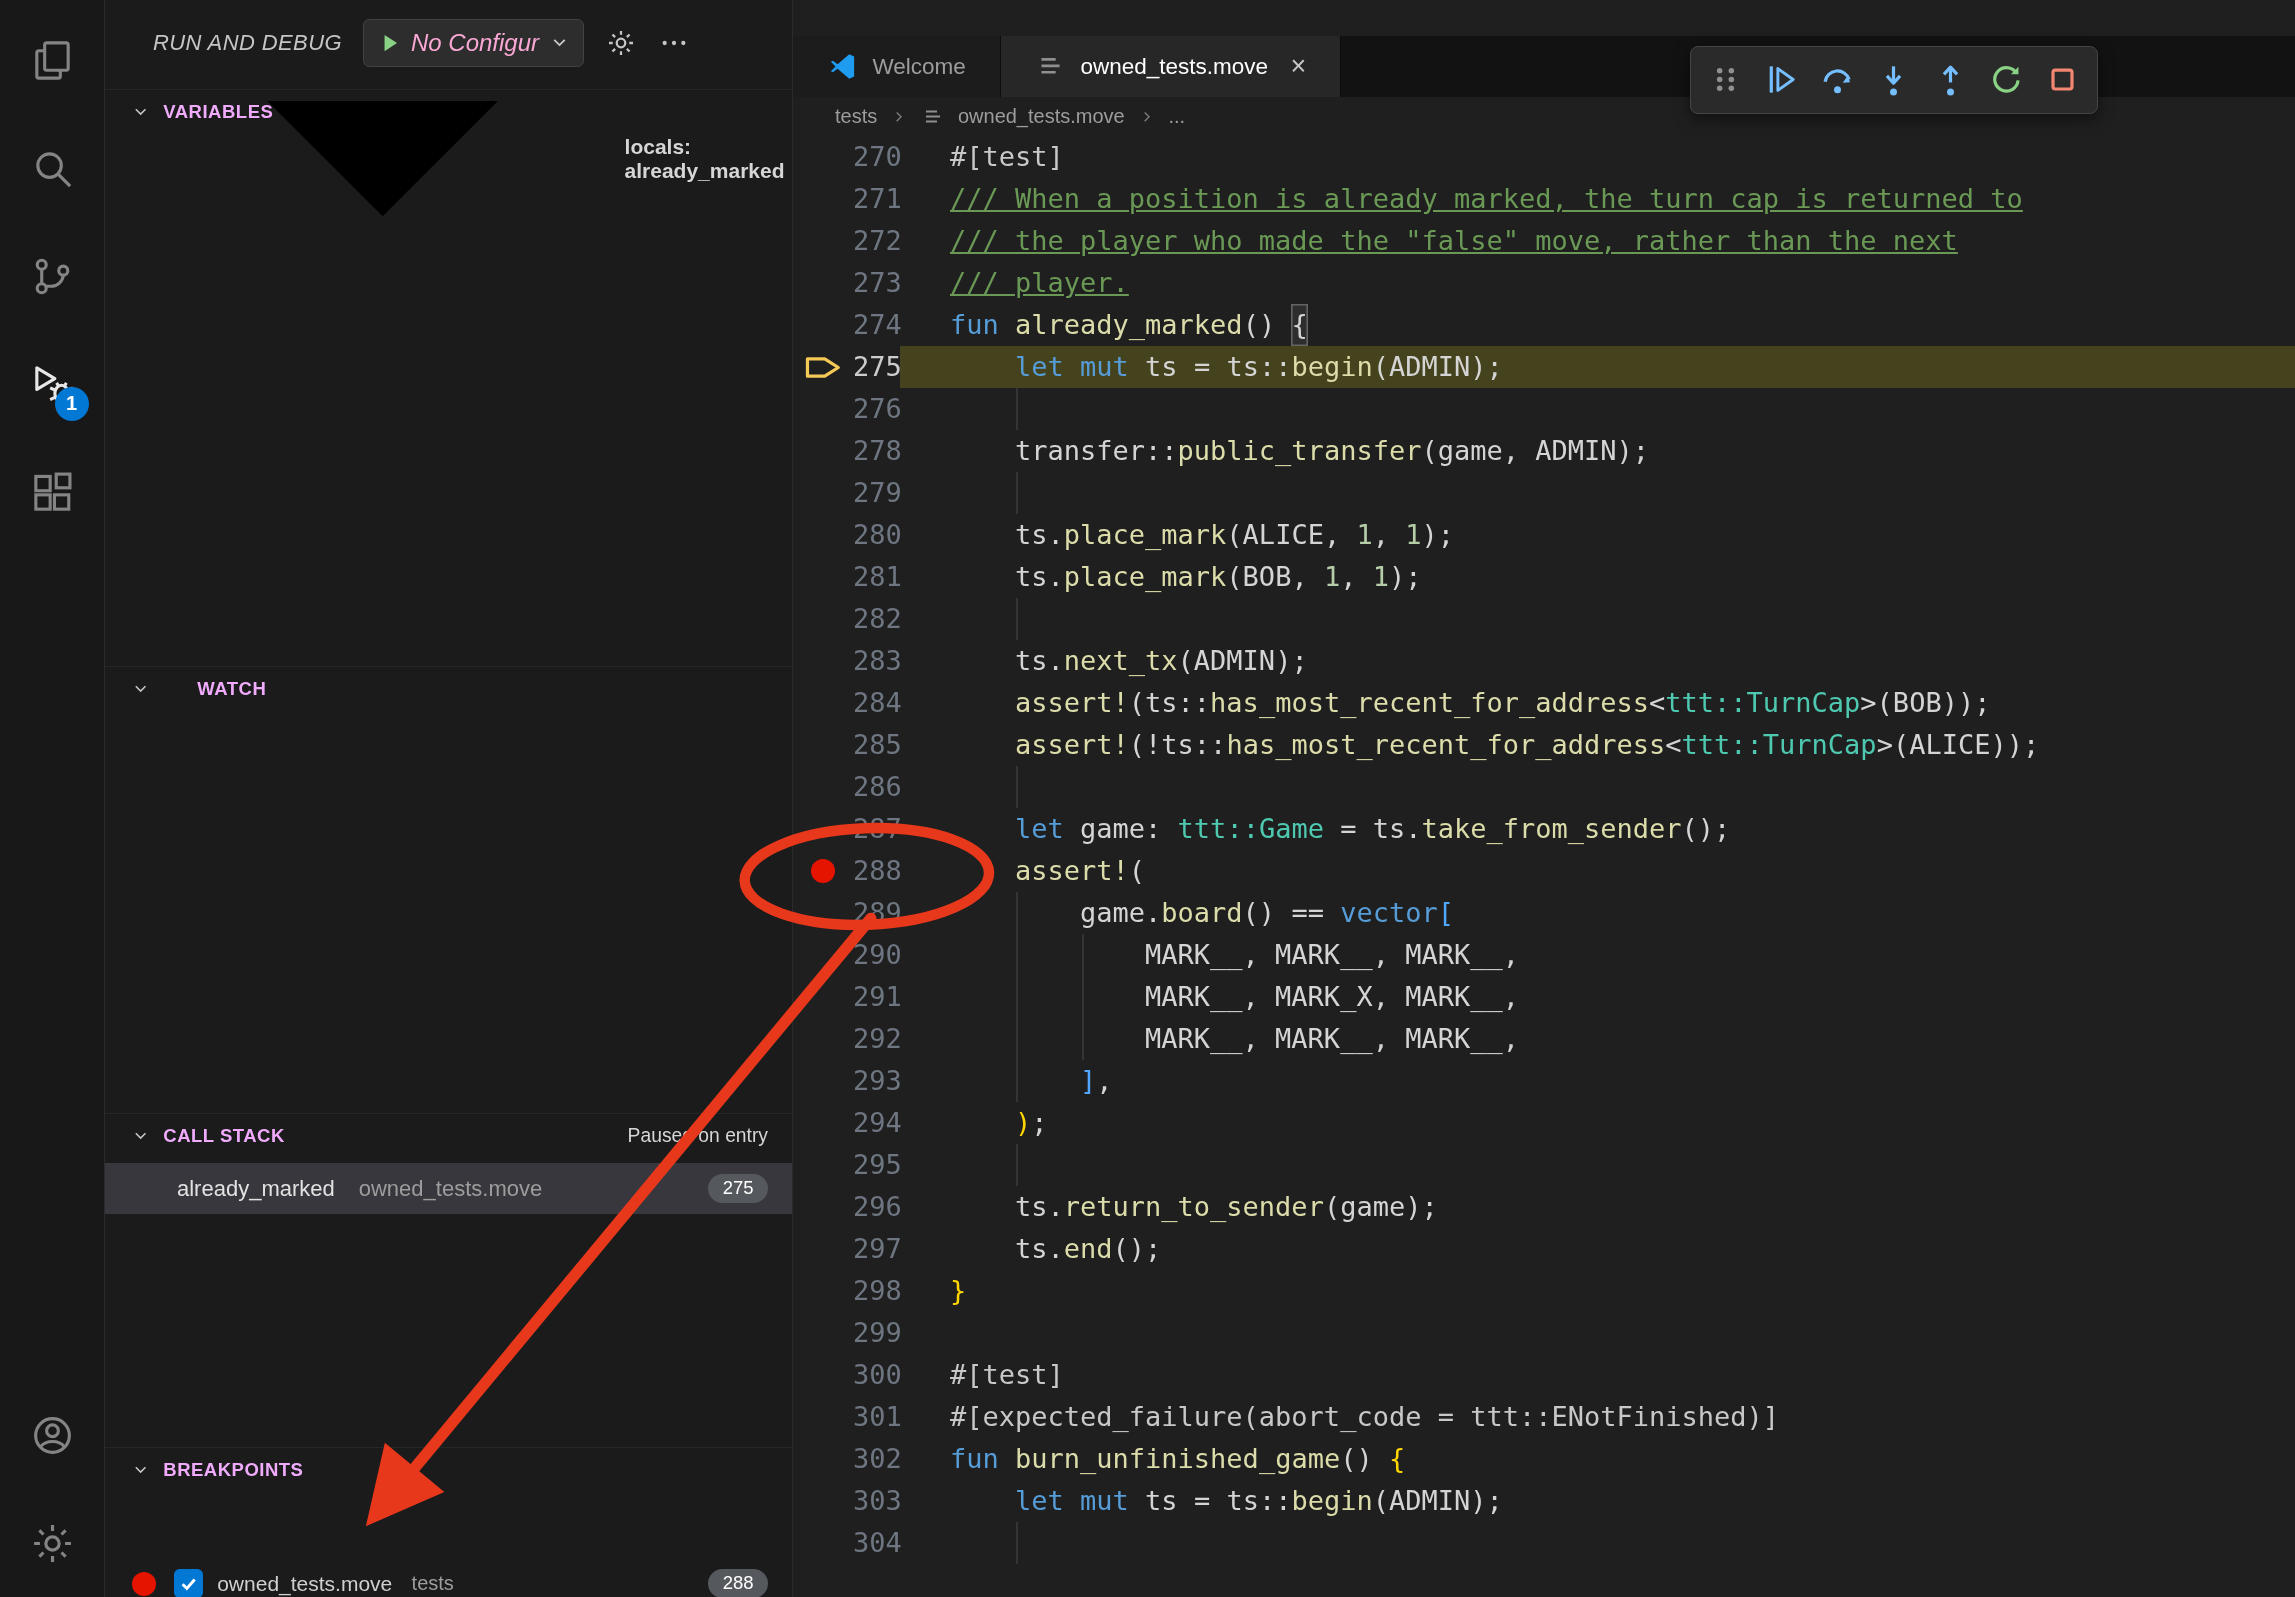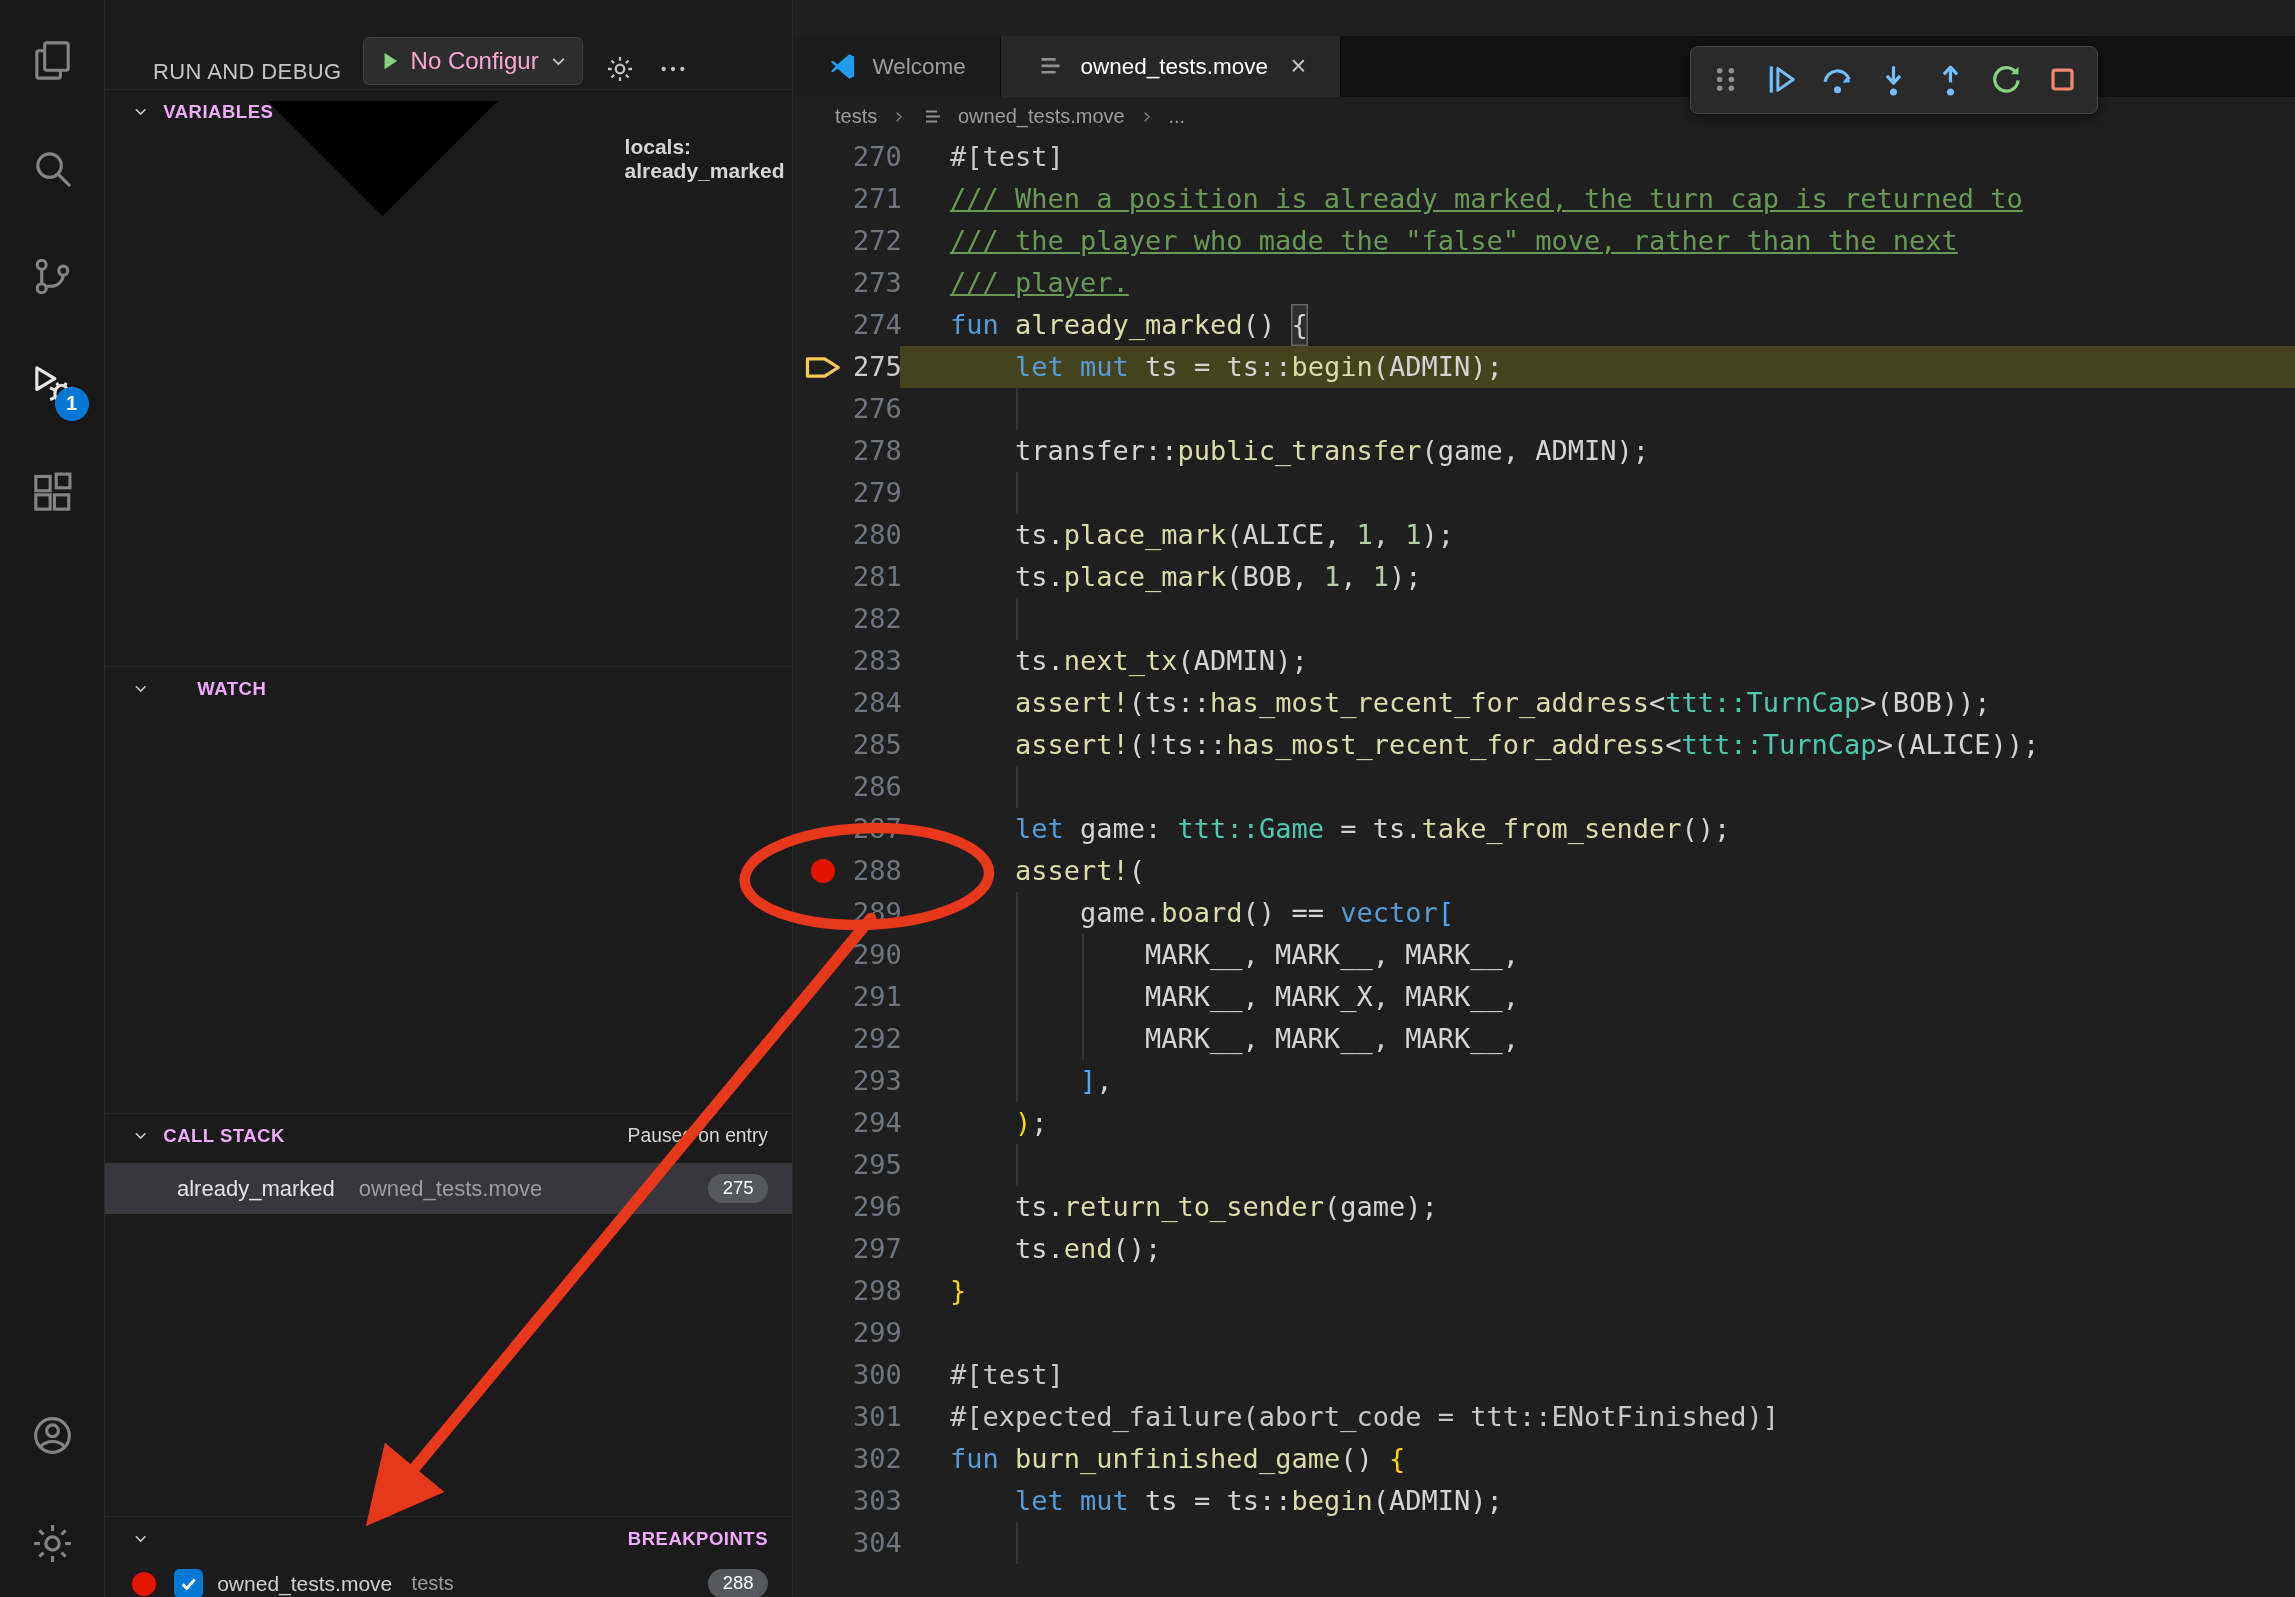--- a/index.html
+++ b/index.html
@@ -13,21 +13,21 @@
   .ab-icon { width:105px; height:108px; display:flex; align-items:center; justify-content:center;
     color:#848484; position:relative; cursor:pointer; }
   .ab-icon svg { width:47px; height:47px; stroke:currentColor; fill:none; stroke-width:1.6; }
   .ab-icon.active { color:#e7e7e7; }
   .ab-spacer { flex:1; }
   .ab-badge { position:absolute; right:16px; bottom:17.7px; min-width:34px; height:34px; border-radius:17px;
     background:#0078d4; color:#fff; font-size:20px; font-weight:600; display:flex; align-items:center; justify-content:center; }
 
   
   .sidebar { width:688px; flex:none; background:#1b1b1b; border-right:1.6px solid #2b2b2b; position:relative; color:#cccccc; }
-  .sb-header { position:absolute; top:0; left:0; right:0; height:85px; display:flex; align-items:flex-end; padding:0 17.7px 0 48px; }
+  .sb-header { position:absolute; top:0; left:0; right:0; height:85px; display:flex; align-items:center; padding:0 17.7px 0 48px;font-style:italic; }
   .sb-title { font-size:22px; color:#c5c5c5; letter-spacing:0.4px; white-space:nowrap; }
   .config-btn { margin-left:21px; height:48px; display:flex; align-items:center; background:#2d2d2d;
     border:1.6px solid #434343; border-radius:6.4px; padding:0 13px; cursor:pointer; }
   .config-btn svg.play { width:26px; height:26px; }
   .config-label { font-size:24px; color:#f9a8d4; margin:0 9.7px 0 8px; white-space:nowrap; }
   .chev { width:21px; height:21px; stroke:#cccccc; fill:none; stroke-width:2; }
   .sb-tool { margin-left:21px; color:#c5c5c5; display:flex; align-items:center; cursor:pointer; }
   .sb-tool svg { width:32px; height:32px; stroke:currentColor; fill:none; stroke-width:1.7; }
 
   .section-h { position:absolute; left:0; right:0; height:45px; display:flex; align-items:center;
@@ -205,21 +205,21 @@
         </svg>
       <span class="section-label">CALL STACK</span>
       <span class="section-status">Paused on entry</span>
     </div>
     <div class="tree-row row-frame">
       <span class="frame-name">already_marked</span>
       <span class="frame-file">owned_tests.move</span>
       <span class="pill">275</span>
     </div>
 
-    <div class="section-h" style="top:1516px;justify-content:space-between;">
+    <div class="section-h" style="top:1447px;">
       <svg class="chev-s" viewBox="0 0 24 24">
           <path d="M6 9 L12 15 L18 9"></path>
         </svg>
       <span class="section-label">BREAKPOINTS</span>
     </div>
     <div class="tree-row row-bp">
       <span class="bp-dot"></span>
       <span class="bp-check">
         <svg viewBox="0 0 16 16">
             <path d="M3 8.5 L6.5 12 L13 4.5"></path>

